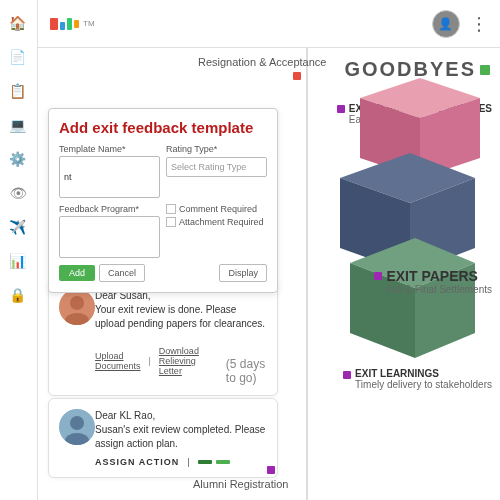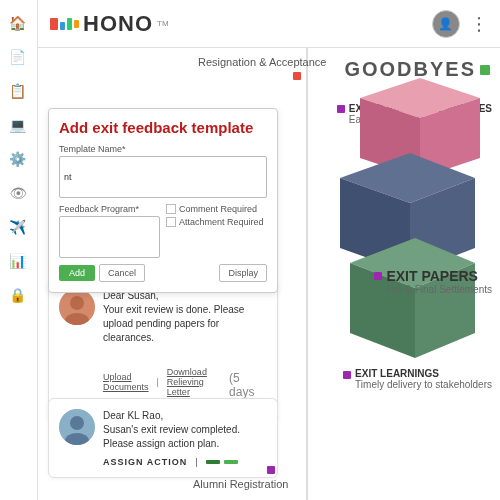--- a/index.html
+++ b/index.html
@@ -252,21 +252,21 @@
     
     .message-card {
       position: absolute;
       left: 10px;
       width: 230px;
       background: #fff;
       border: 1px solid #e0e0e0;
       border-radius: 6px;
       padding: 10px;
       display: flex;
-      gap: 8px;
+      gap: 0;
       box-shadow: 0 1px 4px rgba(0,0,0,0.05);
     }
     .msg-avatar {
       width: 36px;
       height: 36px;
       border-radius: 50%;
       flex-shrink: 0;
       overflow: hidden;
       display: flex;
       align-items: center;
@@ -363,21 +363,20 @@
 </div>
 
 <div class="header">
   <div class="logo">
     <div class="logo-icon">
       <div class="logo-block" style="background:#e74c3c; width:8px; height:12px;"></div>
       <div class="logo-block" style="background:#3498db; width:5px; height:8px; margin-top:4px;"></div>
       <div class="logo-block" style="background:#2ecc71; width:5px; height:12px;"></div>
       <div class="logo-block" style="background:#f39c12; width:5px; height:8px;"></div>
     </div>
-    <span class="logo-text">HONO</span>
       <span class="logo-tm">TM</span>
   </div>
   <div class="header-right">
     <div class="header-avatar">👤</div>
     <div class="header-menu">⋮</div>
   </div>
 </div>
 
 <div class="main">
 
@@ -400,20 +399,26 @@
     </div>
     <div style="font-size:10px; color:#666; margin-left:12px;">Easy to customise</div>
   </div>
 
   <div class="feedback-form">
     <div class="form-title">Add exit feedback template</div>
     <div class="form-row">
       <div class="form-col">
         <div class="form-label">Template Name*</div>
         <input class="form-input" type="text" value="nt" style="">
+      </div>
+      <div class="form-col">
+        <div class="form-label">Rating Type*</div>
+        <select class="form-select">
+          <option value="">Select Rating Type</option>
+        </select>
       </div>
     </div>
     <div class="form-row">
       <div class="form-col">
         <div class="form-label">Feedback Program*</div>
         <input class="form-input" type="text" value="" style="">
       </div>
       <div class="form-col" style="display:flex; flex-direction:column; justify-content:flex-start; gap:3px;">
         <div class="form-checkbox-item">
           <div class="form-checkbox"></div>

